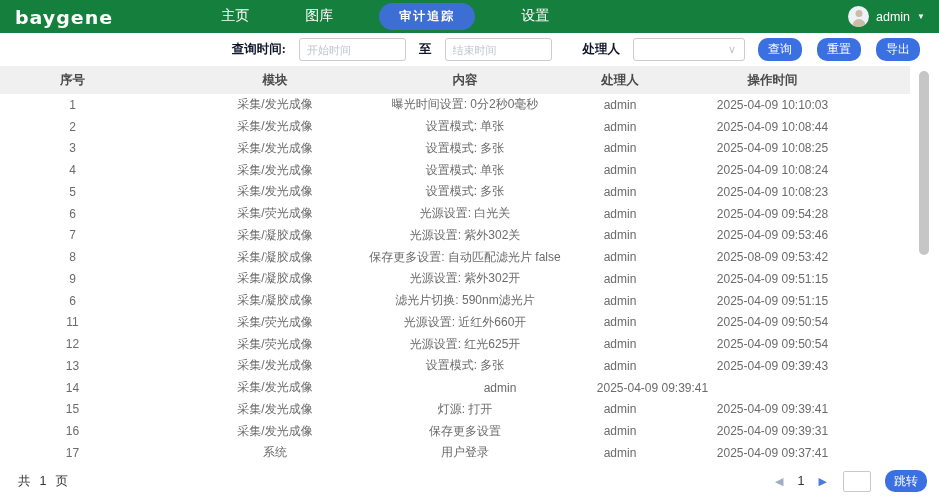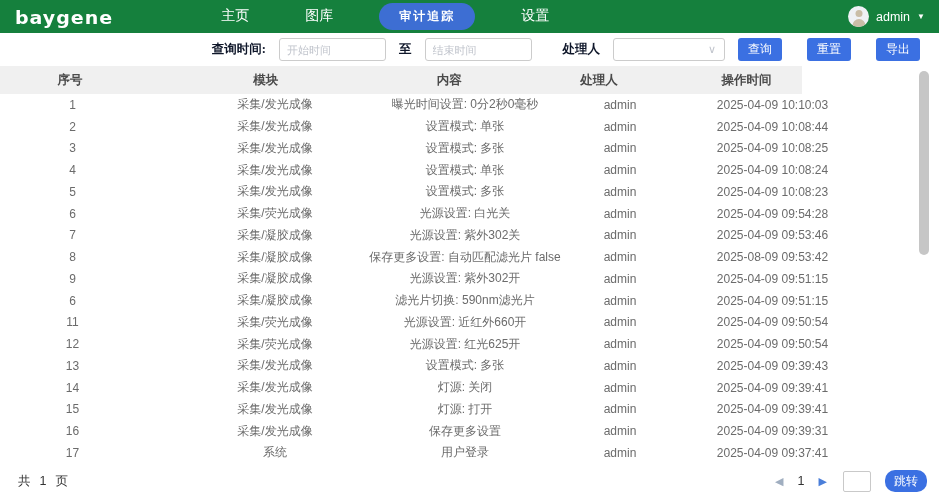--- a/index.html
+++ b/index.html
@@ -27,25 +27,25 @@
   .filterbar { height:33px; background:#fff; display:flex; align-items:center;
     justify-content:flex-end; padding-right:19px; gap:13px; }
   .flabel { font-size:12.5px; color:#0f172a; font-weight:700; white-space:nowrap;font-family:Liberation Serif, serif; }
   .finput { width:107px; height:23px; border:1px solid #ccc; border-radius:3px; padding:0 7px;
     font-size:11px; color:#666; outline:none; }
   .finput::placeholder { color:#c0c4cc; }
   .fselect { width:112px; height:23px; border:1px solid #ccc; border-radius:3px; background:#fff;
     display:flex; align-items:center; justify-content:flex-end; padding-right:8px; cursor:pointer; }
   .fselect .chev { color:#c0c4cc; font-size:11px; line-height:1; }
   .btn { height:23px; min-width:42px; padding:0 10px; background:#3b70e2; color:#fff; border:none;
-    border-radius:3px; font-size:12px; cursor:pointer; font-family:inherit; white-space:nowrap; }
-  .btn + .btn { margin-left:12px; }
-
-  
-  .thead { height:28px; background:#f0f0f0; display:flex; align-items:center; width:802px; }
+    border-radius:10px; font-size:12px; cursor:pointer; font-family:inherit; white-space:nowrap; }
+  .btn + .btn { margin-left:2px; }
+
+  
+  .thead { height:28px; background:#f0f0f0; display:flex; align-items:center; width:910px; }
   .trow { height:21.76px; display:flex; align-items:center; background:#fff; }
   .tcell, .hcell { display:flex; justify-content:center; align-items:center; white-space:nowrap; overflow:visible; }
   .hcell { font-size:12.5px; color:#4a4a4a; font-weight:700; }
   .tcell { font-size:12px; color:#6b6b6b; }
   .c0 { width:145px; } .c1 { width:260px; } .c2 { width:120px; } .c3 { width:190px; } .c4 { width:115px; }
 
   
   .scroll-thumb { position:absolute; left:919px; top:71px; width:10px; height:184px;
     background:#c6c6c6; border-radius:5px; cursor:grab; }
 
@@ -192,21 +192,20 @@
     <div class="trow">
       <div class="tcell c0">13</div>
       <div class="tcell c1">采集/发光成像</div>
       <div class="tcell c2">设置模式: 多张</div>
       <div class="tcell c3">admin</div>
       <div class="tcell c4">2025-04-09 09:39:43</div>
     </div>
     <div class="trow">
       <div class="tcell c0">14</div>
       <div class="tcell c1">采集/发光成像</div>
-      <div class="tcell c2">灯源: 关闭</div>
       <div class="tcell c3">admin</div>
       <div class="tcell c4">2025-04-09 09:39:41</div>
     </div>
     <div class="trow">
       <div class="tcell c0">15</div>
       <div class="tcell c1">采集/发光成像</div>
       <div class="tcell c2">灯源: 打开</div>
       <div class="tcell c3">admin</div>
       <div class="tcell c4">2025-04-09 09:39:41</div>
     </div>

